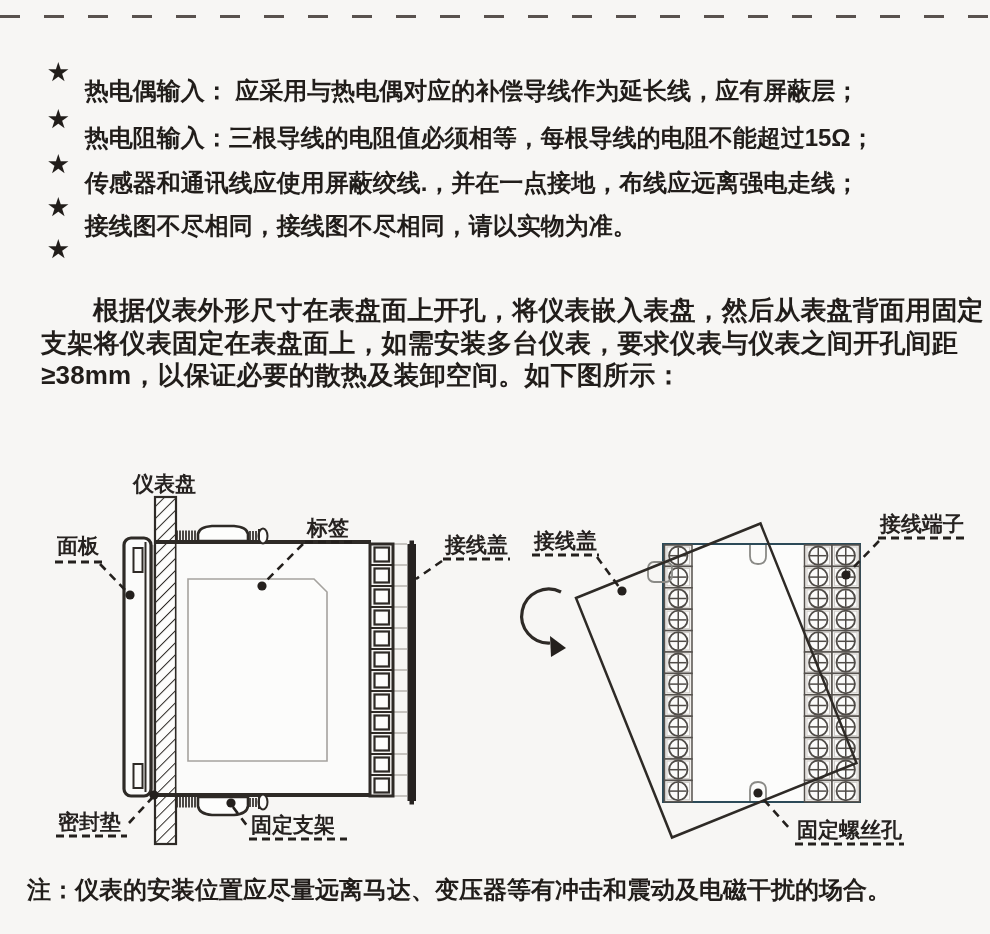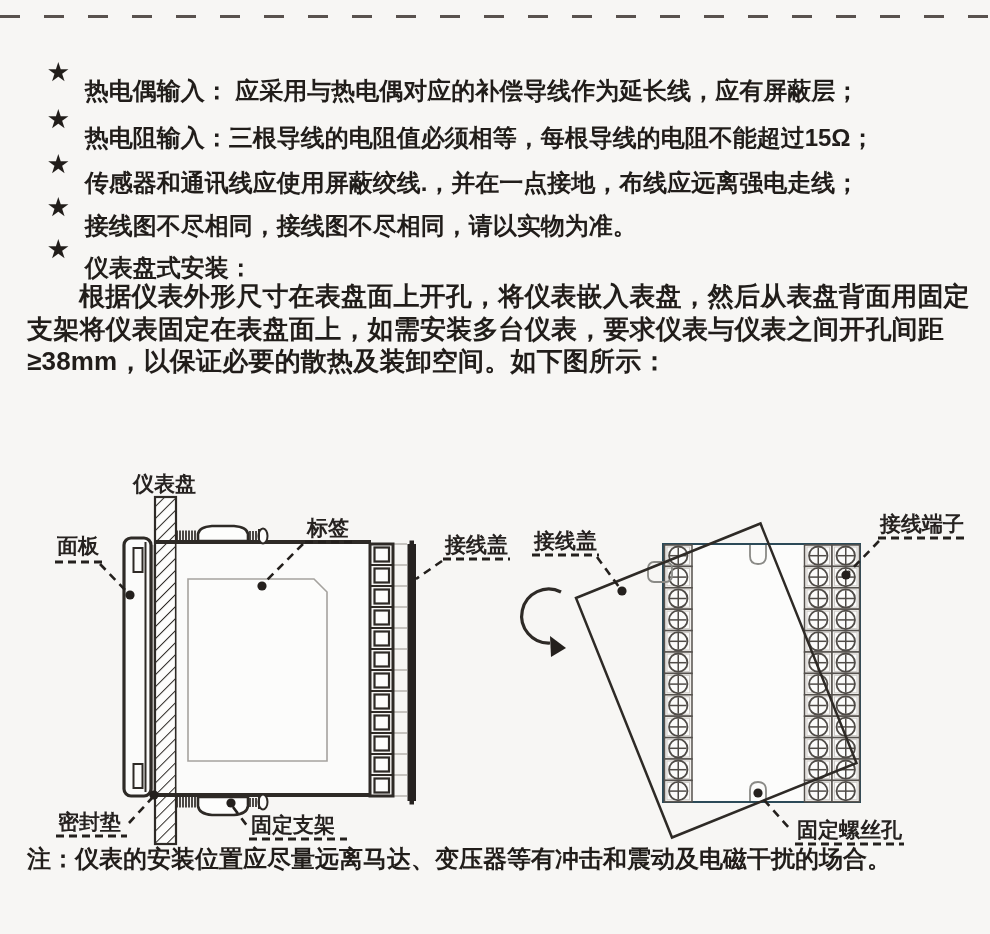--- a/index.html
+++ b/index.html
@@ -5,25 +5,25 @@
   html,body { margin:0; padding:0; background:#f7f6f4; }
   .page { position:relative; width:990px; height:934px; background:#f7f6f4;
           font-family:"Liberation Sans",sans-serif; color:#211d1a; overflow:hidden; }
   .top-dash { position:absolute; left:0; top:15px; height:3px; width:100%;
           background:repeating-linear-gradient(90deg,#59524e 0 20px,transparent 20px 44px); }
   .bullet { position:absolute; left:48px; display:flex; gap:16px;
           font-weight:bold; font-size:24px; white-space:nowrap; }
   .bullet .star { font-size:23px; line-height:1.2; }
   .bullet .btext { line-height:1.2;margin-top:18px; }
   .b1{top:59px}.b2{top:106px}.b3{top:151px}.b4{top:194px}.b5{top:236px}
-  .para { position:absolute; left:27px; top:280px; width:945px; margin:0;
+  .para { position:absolute; left:27px; top:280px; width:945px; margin:14px;
           font-weight:bold; font-size:26px; line-height:32.5px; text-indent:52px; letter-spacing:.2px; }
   .dtitle { position:absolute; left:202px; top:404px; margin:0;
           font-family:"Liberation Serif",serif; font-weight:bold; font-size:29px; letter-spacing:1px; color:#24201d; }
-  .note { position:absolute; left:27px; top:843px; margin:0; font-weight:bold; font-size:24px; white-space:nowrap; }
+  .note { position:absolute; left:27px; top:874px; margin:0; font-weight:bold; font-size:24px; white-space:nowrap; }
   svg.diagram { position:absolute; left:0; top:450px; }
   svg text { font-family:"Liberation Sans",sans-serif; font-weight:bold; font-size:21px; fill:#262220; }
   .ul { stroke:#24201d; stroke-width:2.8; stroke-dasharray:8 5; }
   .leader { stroke:#24201d; stroke-width:2.6; stroke-dasharray:8 6; fill:none; }
   .dot { fill:#24201d; }
   .ink { stroke:#2e2a26; }
 </style>
 </head>
 <body>
 
@@ -42,21 +42,20 @@
   <div class="bullet b3">
     <span class="star">★</span>
     <span class="btext">传感器和通讯线应使用屏蔽绞线.，并在一点接地，布线应远离强电走线；</span>
   </div>
   <div class="bullet b4">
     <span class="star">★</span>
     <span class="btext">接线图不尽相同，接线图不尽相同，请以实物为准。</span>
   </div>
   <div class="bullet b5">
     <span class="star">★</span>
-    <span class="btext">仪表盘式安装：</span>
   </div>
 
   <p class="para">根据仪表外形尺寸在表盘面上开孔，将仪表嵌入表盘，然后从表盘背面用固定支架将仪表固定在表盘面上，如需安装多台仪表，要求仪表与仪表之间开孔间距≥38mm，以保证必要的散热及装卸空间。如下图所示：</p>
 
 
   <svg class="diagram" width="990" height="484" viewBox="0 450 990 484">
     <defs>
       <pattern id="hatch" patternUnits="userSpaceOnUse" width="8.5" height="8.5" patternTransform="rotate(45)">
         <rect width="8.5" height="8.5" fill="#fdfdfc"></rect>
         <line x1="0" y1="0" x2="0" y2="8.5" stroke="#2e2a26" stroke-width="2"></line>

